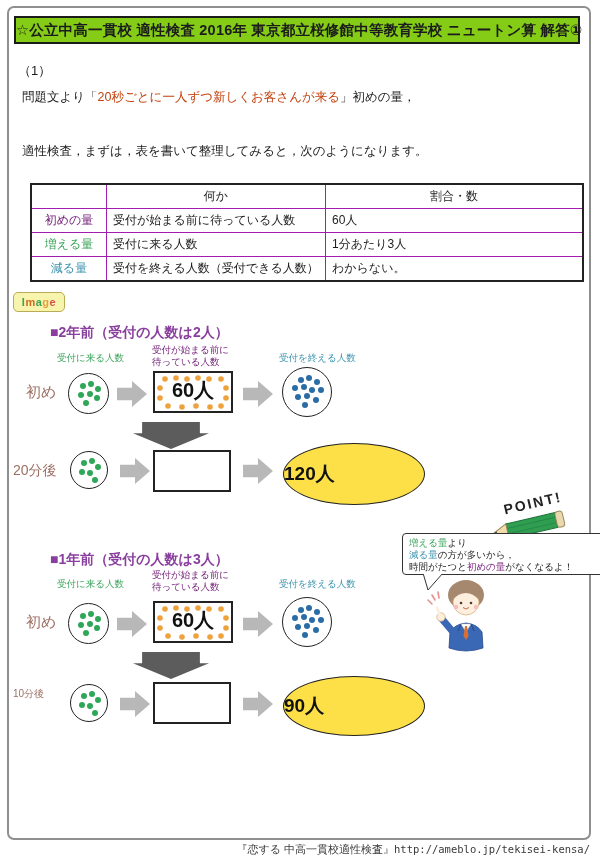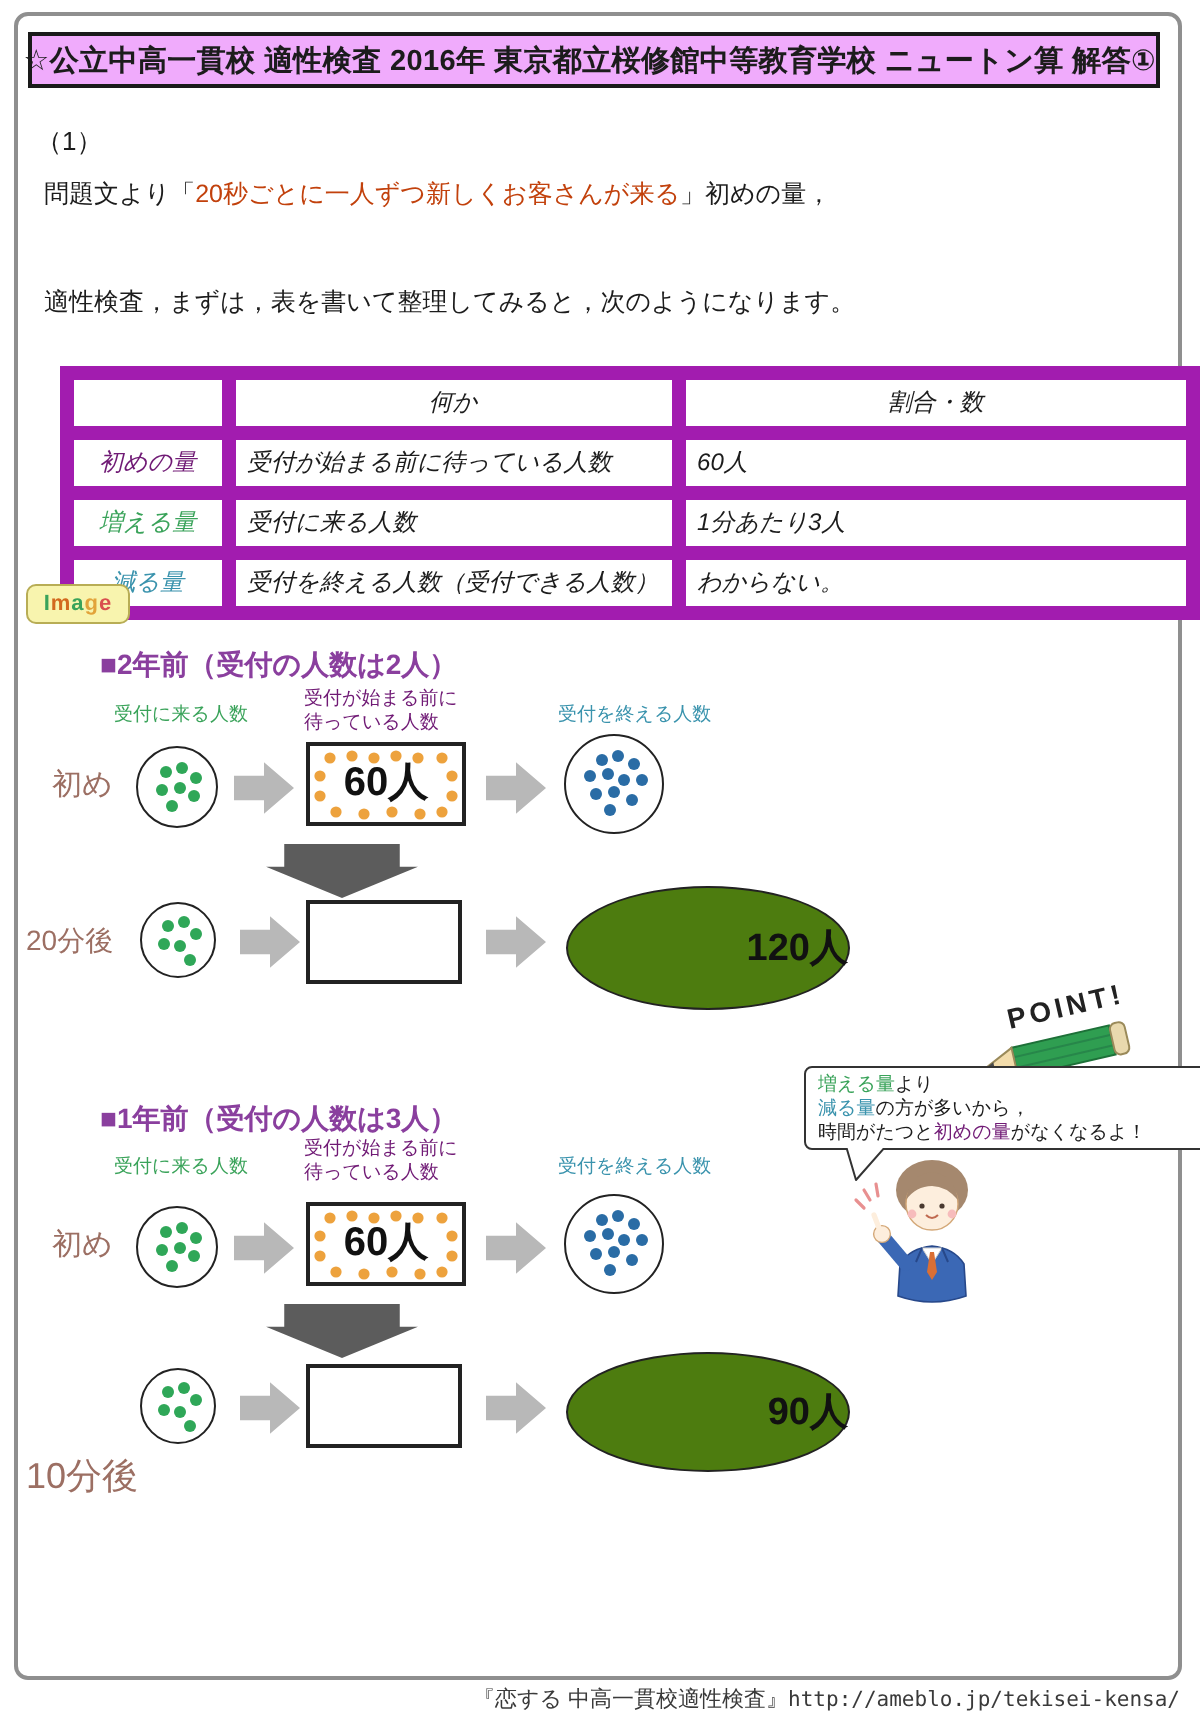--- a/index.html
+++ b/index.html
@@ -4,35 +4,35 @@
 <style>
   html,body{margin:0;padding:0;background:#fff;}
   .stage{position:relative;width:600px;height:859px;background:#fff;overflow:hidden;
          font-family:"Liberation Sans","DejaVu Sans",sans-serif;color:#1c1c1c;}
   .abs{position:absolute;}
 
   
   .outer-frame{left:7px;top:6px;width:580px;height:830px;border:2px solid #8f8f8f;border-radius:7px;}
 
   
-  .title-bar{left:14px;top:16px;width:566px;height:28px;background:#f0abfc;border:2px solid #1a1a1a;
-             display:flex;align-items:center;justify-content:flex-end;font-size:14.5px;font-weight:600;
+  .title-bar{left:14px;top:16px;width:566px;height:28px;background:#84cc16;border:2px solid #1a1a1a;
+             display:flex;align-items:center;justify-content:flex-start;font-size:14.5px;font-weight:600;
              letter-spacing:.2px;white-space:nowrap;box-sizing:border-box;}
 
   .prob-num{left:18px;top:62px;font-size:13px;}
   .intro{font-size:12.5px;white-space:nowrap;}
   .l1{left:22px;top:89px;} .l2{left:22px;top:116px;} .l3{left:22px;top:143px;}
   .quote{color:#c2410c;}
 
   
   table.qtable{left:30px;top:183px;position:absolute;border-collapse:collapse;background:#fff;
                font-size:12px;table-layout:fixed;}
   table.qtable{border:2px solid #222;}
-  .qtable td,.qtable th{border:7px solid #a21caf;height:21px;padding:1px 6px;font-weight:400;
-                        overflow:hidden;white-space:nowrap;font-style:italic;}
+  .qtable td,.qtable th{border:1px solid #a21caf;height:21px;padding:1px 6px;font-weight:400;
+                        overflow:hidden;white-space:nowrap;}
   .col-label{width:62px;text-align:center;padding:1px 2px;}
   .col-what{width:206px;}
   .col-val{width:244px;}
   .qtable th{text-align:center;}
   .c-orange{color:#701a75;} .c-green{color:#3aa35a;} .c-teal{color:#3a93ad;}
 
   
   .img-badge{left:13px;top:292px;width:50px;height:18px;background:#f8f4ae;border:1px solid #b8ad55;
              border-radius:5px;display:flex;align-items:center;justify-content:center;
              font-size:11px;font-weight:700;letter-spacing:.5px;}
@@ -40,22 +40,22 @@
 
   .sec-head{font-size:14px;font-weight:700;color:#8a3f9e;white-space:nowrap;margin-left:34px;}
 
   .dlabel{font-size:9.5px;white-space:nowrap;line-height:11.5px;}
   .time-label{color:#9c6f63;font-size:15px;white-space:nowrap;}
 
   .circle{border:1.5px solid #222;border-radius:50%;background:#fff;box-sizing:border-box;}
   .wbox{border:2px solid #222;background:#fff;box-sizing:border-box;position:absolute;}
   .wbox .bignum{position:absolute;left:0;right:0;top:50%;transform:translateY(-54%);
                 text-align:center;font-size:20px;font-weight:600;color:#111;}
-  .ellipse{border:1.5px solid #222;border-radius:50%;background:#4d7c0f;display:flex;
-           align-items:center;justify-content:flex-end;font-size:19px;font-weight:600;color:#111;box-sizing:border-box;}
+  .ellipse{border:1.5px solid #222;border-radius:50%;background:#fde047;display:flex;
+           align-items:center;justify-content:flex-start;font-size:19px;font-weight:600;color:#111;box-sizing:border-box;}
 
   .arrow-r{width:30px;height:28px;background:#b8b8b8;
            clip-path:polygon(0% 28%,50% 28%,50% 4%,100% 50%,50% 96%,50% 72%,0% 72%);}
   .arrow-d{width:76px;height:27px;background:#5c5c5c;
            clip-path:polygon(12% 0,88% 0,88% 42%,100% 42%,50% 100%,0 42%,12% 42%);}
 
   
   .point-title{left:503px;top:495px;font-size:14px;font-weight:700;letter-spacing:2px;
                transform:rotate(-13deg);color:#222;}
   .bubble{left:402px;top:533px;width:212px;height:42px;background:#fff;border:1px solid #333;
@@ -304,21 +304,21 @@
           <circle cx="15" cy="29" r="3"></circle>
           <circle cx="24" cy="28" r="3"></circle>
           <circle cx="33" cy="32" r="3"></circle>
           <circle cx="22" cy="37" r="3"></circle>
         </g>
     </svg>
   </div>
 
   <div class="abs arrow-d" style="left:133px;top:652px;"></div>
 
-  <div class="abs time-label" style="left:13px;top:726px;font-size:18px;">10分後</div>
+  <div class="abs time-label" style="left:13px;top:687px;font-size:10px;">10分後</div>
   <div class="abs circle" style="left:70px;top:684px;width:38px;height:38px;">
     <svg width="38" height="38" viewBox="0 0 38 38">
       <g fill="#2fa758">
           <circle cx="13" cy="11" r="3"></circle>
           <circle cx="21" cy="9" r="3"></circle>
           <circle cx="27" cy="15" r="3"></circle>
           <circle cx="11" cy="20" r="3"></circle>
           <circle cx="19" cy="21" r="3"></circle>
           <circle cx="24" cy="28" r="3"></circle>
         </g>

